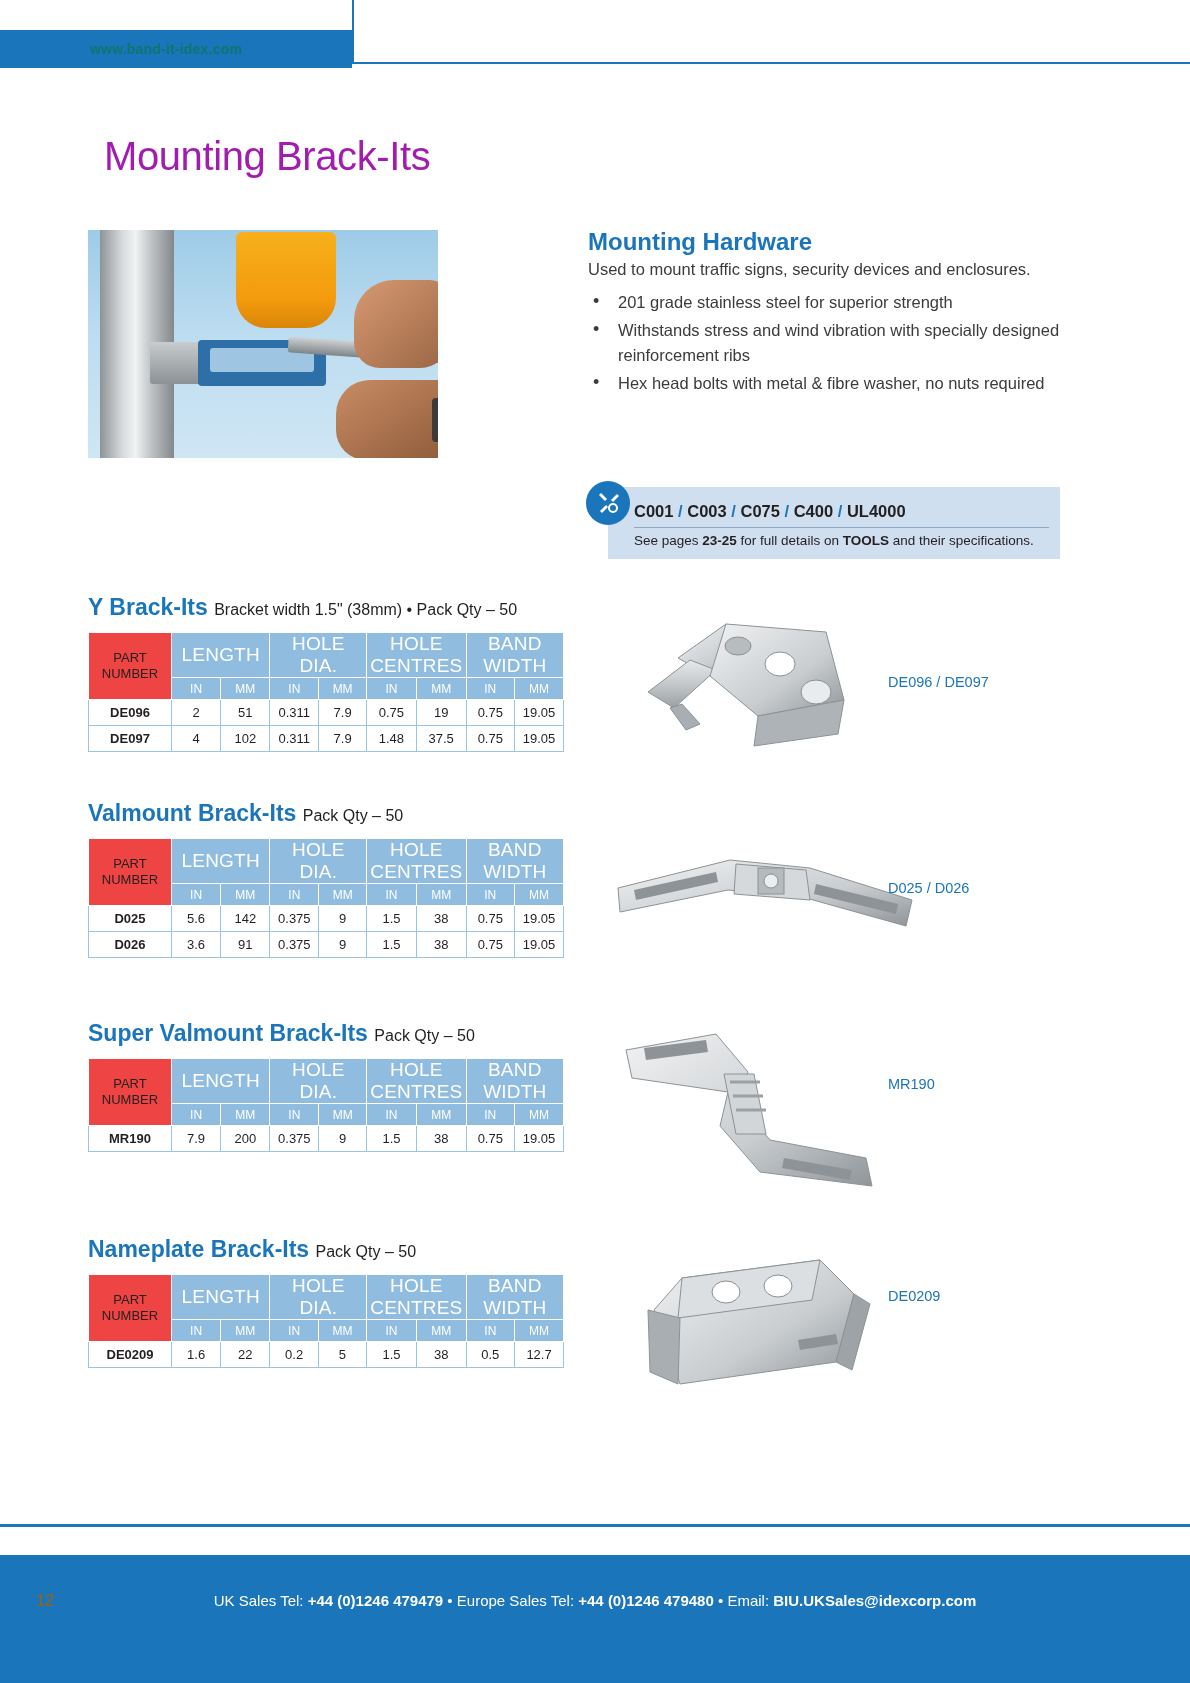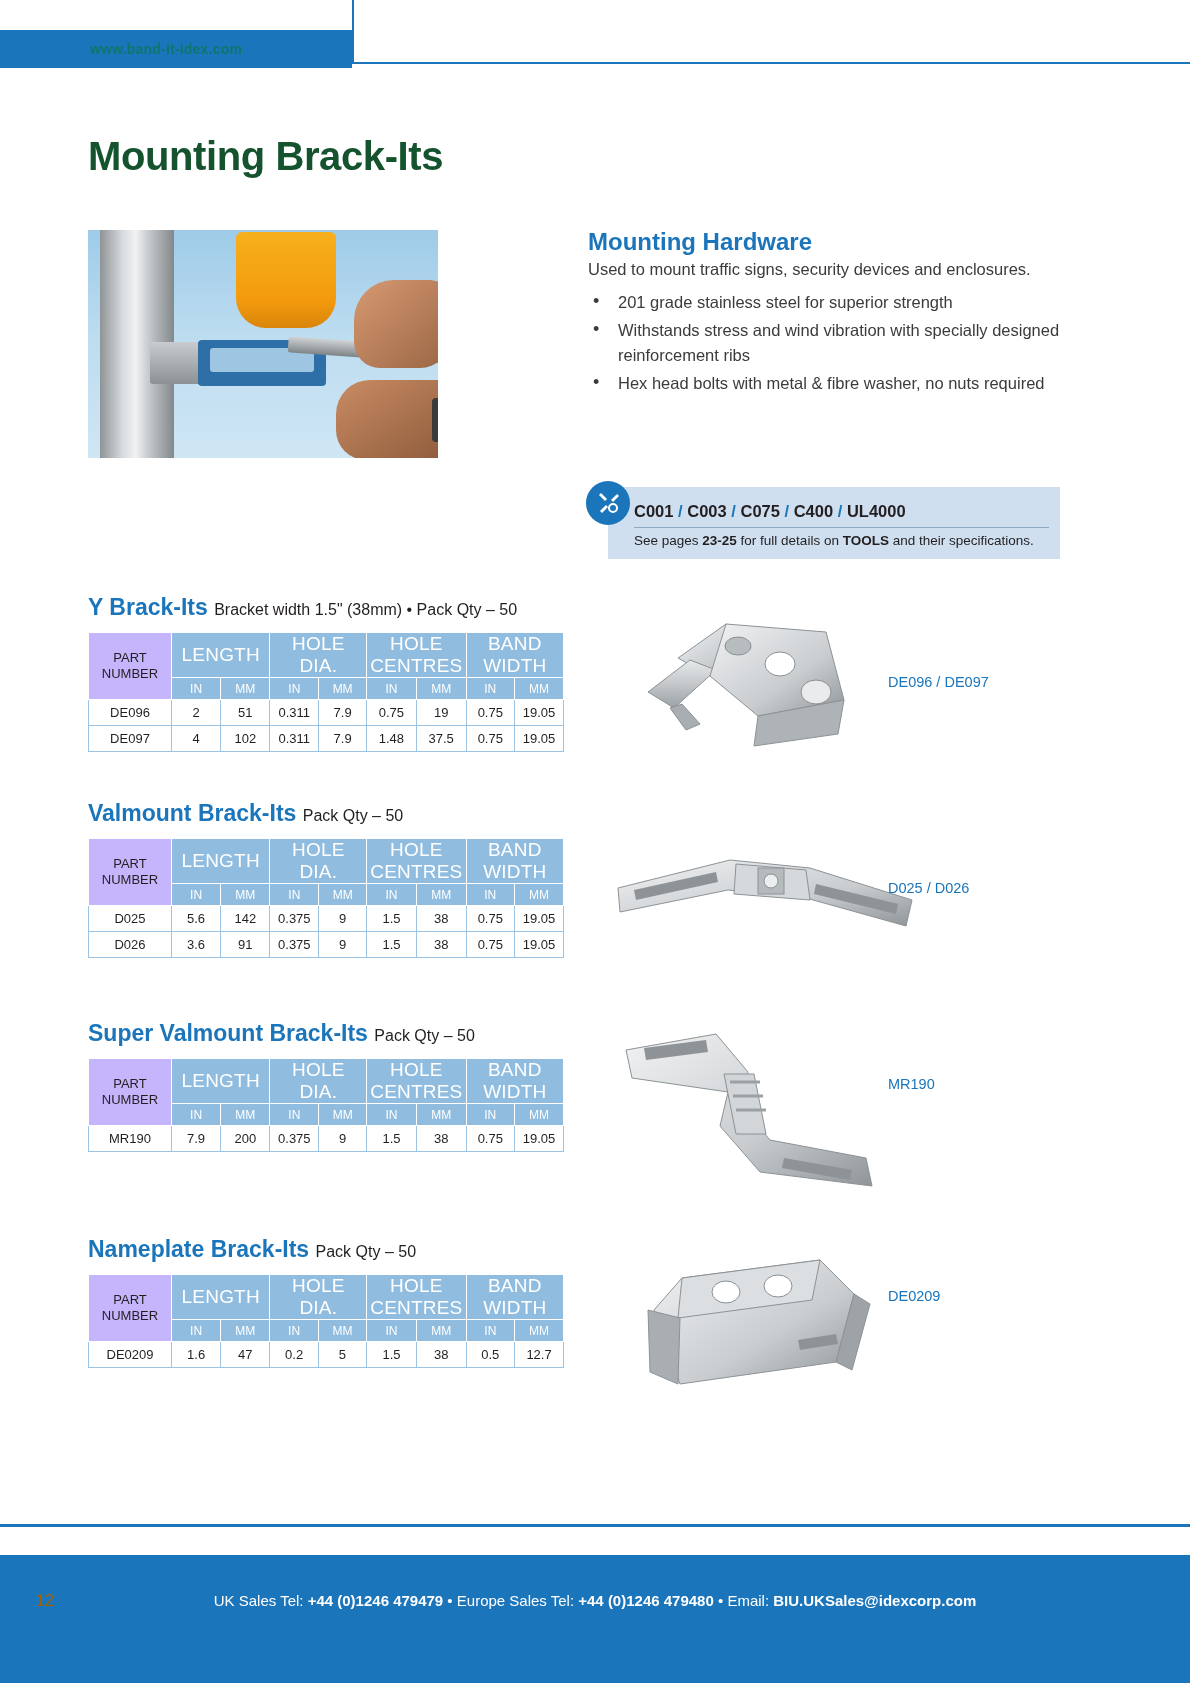--- a/index.html
+++ b/index.html
@@ -44,24 +44,24 @@
     width: 838px;
     height: 64px;
     border-left: 2px solid #1b75bb;
     border-bottom: 2px solid #1b75bb;
     box-sizing: border-box;
   }
 
   
   .page-title {
     position: absolute;
-    top: 134px; left: 88px;
+    top: 134px; left: 104px;
     font-size: 40px;
-    font-weight: bold;
-    color: #14532d;
+    font-weight: normal;
+    color: #a21caf;
     letter-spacing: -0.4px;
   }
 
   
   .hero-photo {
     position: absolute;
     top: 230px; left: 88px;
     width: 350px;
     height: 228px;
     background: linear-gradient(to bottom, #9ecbe8 0%, #bcdcf0 45%, #cfe6f4 100%);
@@ -243,35 +243,35 @@
     letter-spacing: 0.2px;
   }
   table.spec th.unit {
     background: #8fbcdf;
     color: #ffffff;
     font-weight: normal;
     font-size: 12px;
     height: 21px;
   }
   table.spec th.partnum {
-    background: #c4b5fd;
+    background: #ef4444;
     color: #231f20;
     font-weight: normal;
     font-size: 13px;
     line-height: 16px;
     width: 84px;
   }
   table.spec td {
     background: #ffffff;
     height: 25px;
     color: #231f20;
     border: 1px solid #9dc3e2;
   }
   table.spec td.pn {
-    font-weight: normal;
+    font-weight: bold;
     background: #ffffff;
   }
   table.spec th.grp, table.spec th.unit { border: 1px solid #ffffff; }
 
   
   .prod-label {
     position: absolute;
     font-size: 14.5px;
     color: #1b75bb;
   }
@@ -575,21 +575,21 @@
     <th class="unit" style="width:49px">IN</th>
     <th class="unit" style="width:49px">MM</th>
     <th class="unit" style="width:49px">IN</th>
     <th class="unit" style="width:49px">MM</th>
     <th class="unit" style="width:49px">IN</th>
     <th class="unit" style="width:49px">MM</th>
   </tr>
   <tr>
     <td class="pn">DE0209</td>
     <td>1.6</td>
-    <td>47</td>
+    <td>22</td>
     <td>0.2</td>
     <td>5</td>
     <td>1.5</td>
     <td>38</td>
     <td>0.5</td>
     <td>12.7</td>
   </tr>
 </tbody>
   </table>
 

